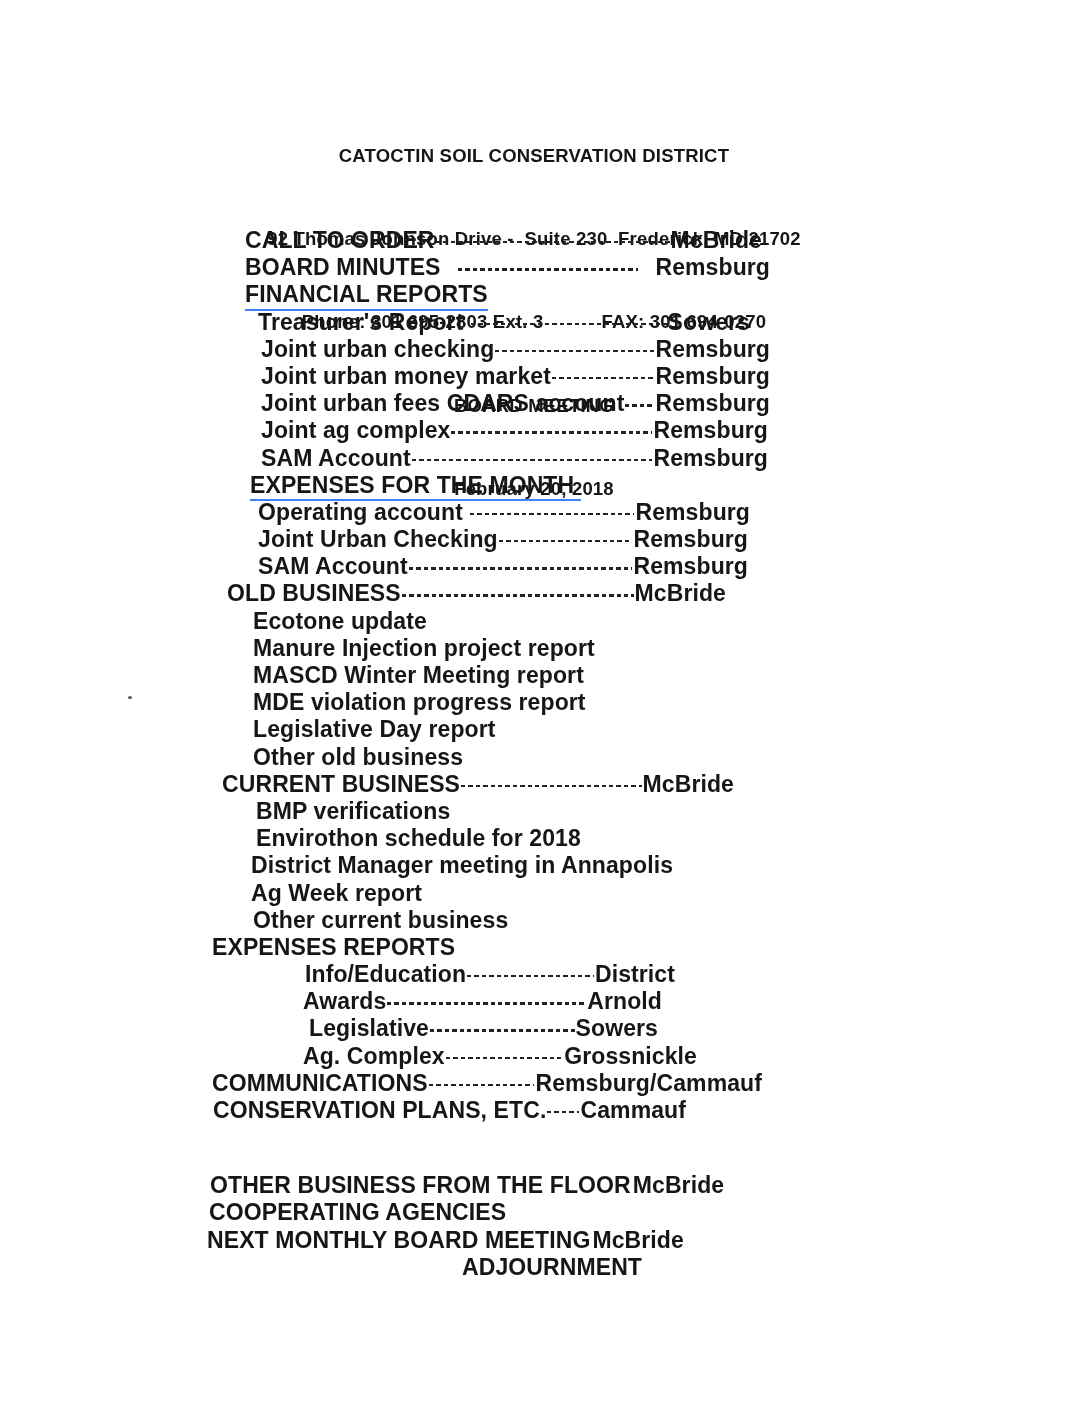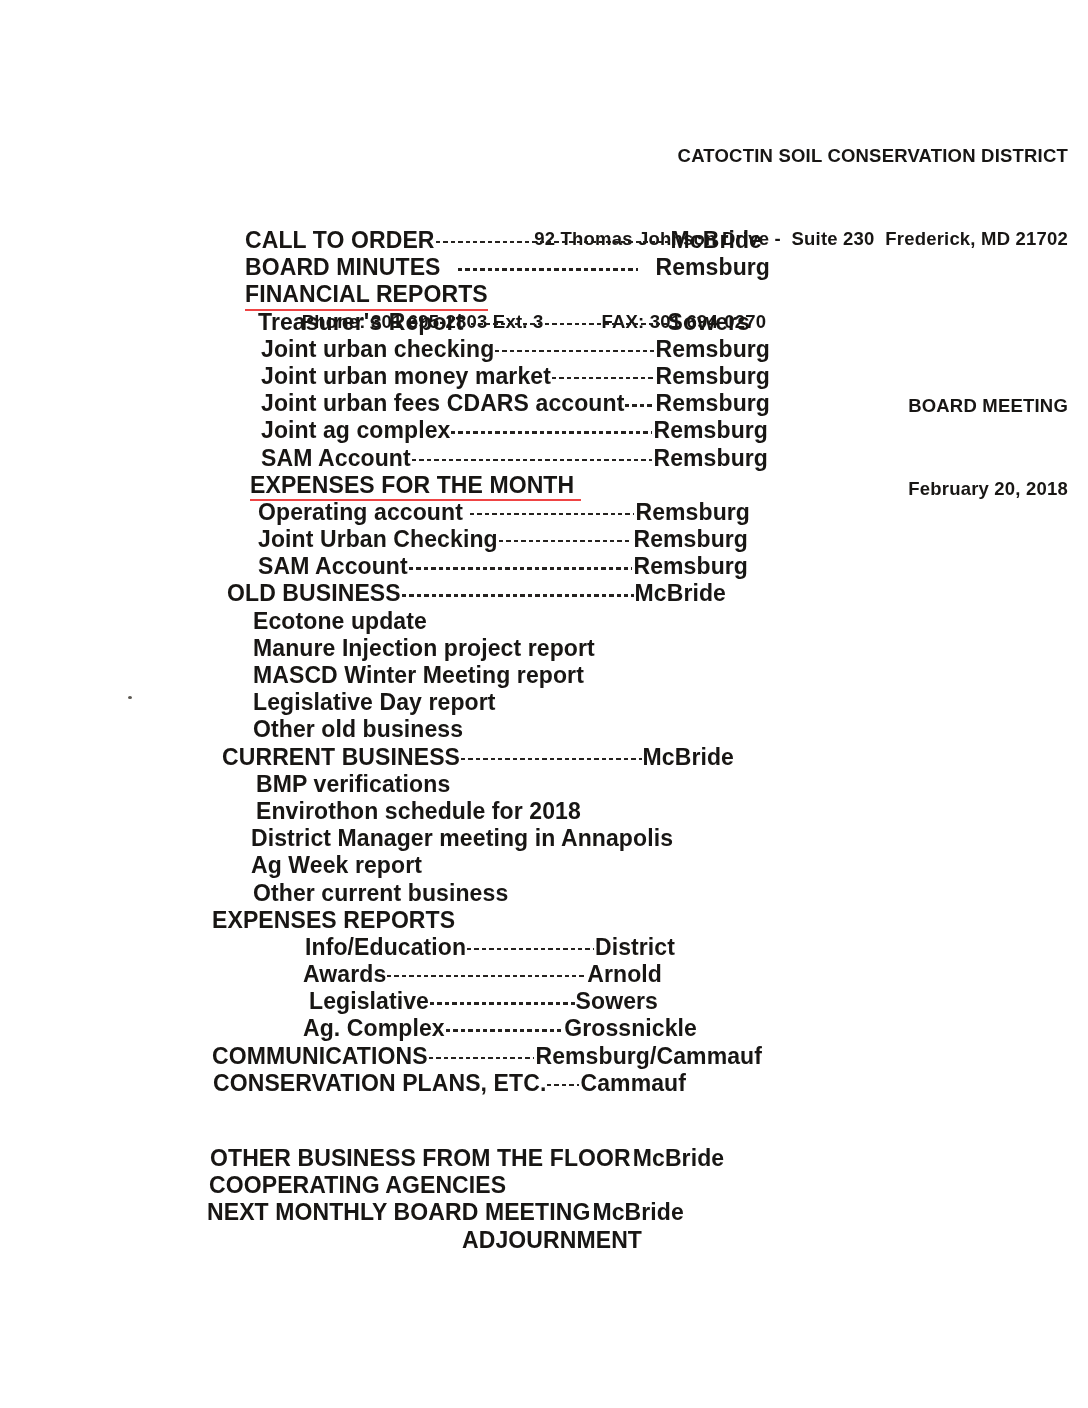--- a/index.html
+++ b/index.html
@@ -24,21 +24,21 @@
     top: 86px;
     left: 0;
     width: 1068px;          
     text-align: center;
     font-weight: 700;
     font-size: 18.5px;
     line-height: 27.8px;
     letter-spacing: 0.2px;
     white-space: pre-wrap;
   }
-  .doc-header .line { height: 27.8px; text-align: right; }
+  .doc-header .line { height: 27.8px; }
   .phone-fax {
     display: flex;
     justify-content: center;
     gap: 58px;
     height: 27.8px;
   }
 
   
   .agenda {
     position: absolute;
@@ -57,21 +57,21 @@
     letter-spacing: 0.1px;
   }
   .row .label, .row .name { white-space: pre; }
   .row .leader {
     flex: 1 1 auto;
     height: 2.4px;
     margin: 14px 1px 0 1px;
     background: repeating-linear-gradient(90deg, #25221f 0px, #25221f 4.4px, transparent 4.4px, transparent 7.4px);
   }
   .row.heading-underline .label {
-    border-bottom: 2px solid #ef4444;
+    border-bottom: 2px solid #3b82f6;
     padding-bottom: 0px;
   }
   .row.center {
     width: 1104px;
     justify-content: center;
   }
 
   
   .speck {
     position: absolute;
@@ -169,20 +169,23 @@
       <div class="row plain" style="margin-left: 253px;">
         <span class="label">Ecotone update</span>
       </div>
       <div class="row plain" style="margin-left: 253px;">
         <span class="label">Manure Injection project report</span>
       </div>
       <div class="row plain" style="margin-left: 253px;">
         <span class="label">MASCD Winter Meeting report</span>
       </div>
       <div class="row plain" style="margin-left: 253px;">
+        <span class="label">MDE violation progress report</span>
+      </div>
+      <div class="row plain" style="margin-left: 253px;">
         <span class="label">Legislative Day report</span>
       </div>
       <div class="row plain" style="margin-left: 253px;">
         <span class="label">Other old business</span>
       </div>
       <div class="row leader" style="margin-left: 222px; width: 512px;">
         <span class="label">CURRENT BUSINESS</span>
         <span class="leader"></span>
         <span class="name">McBride</span>
       </div>

